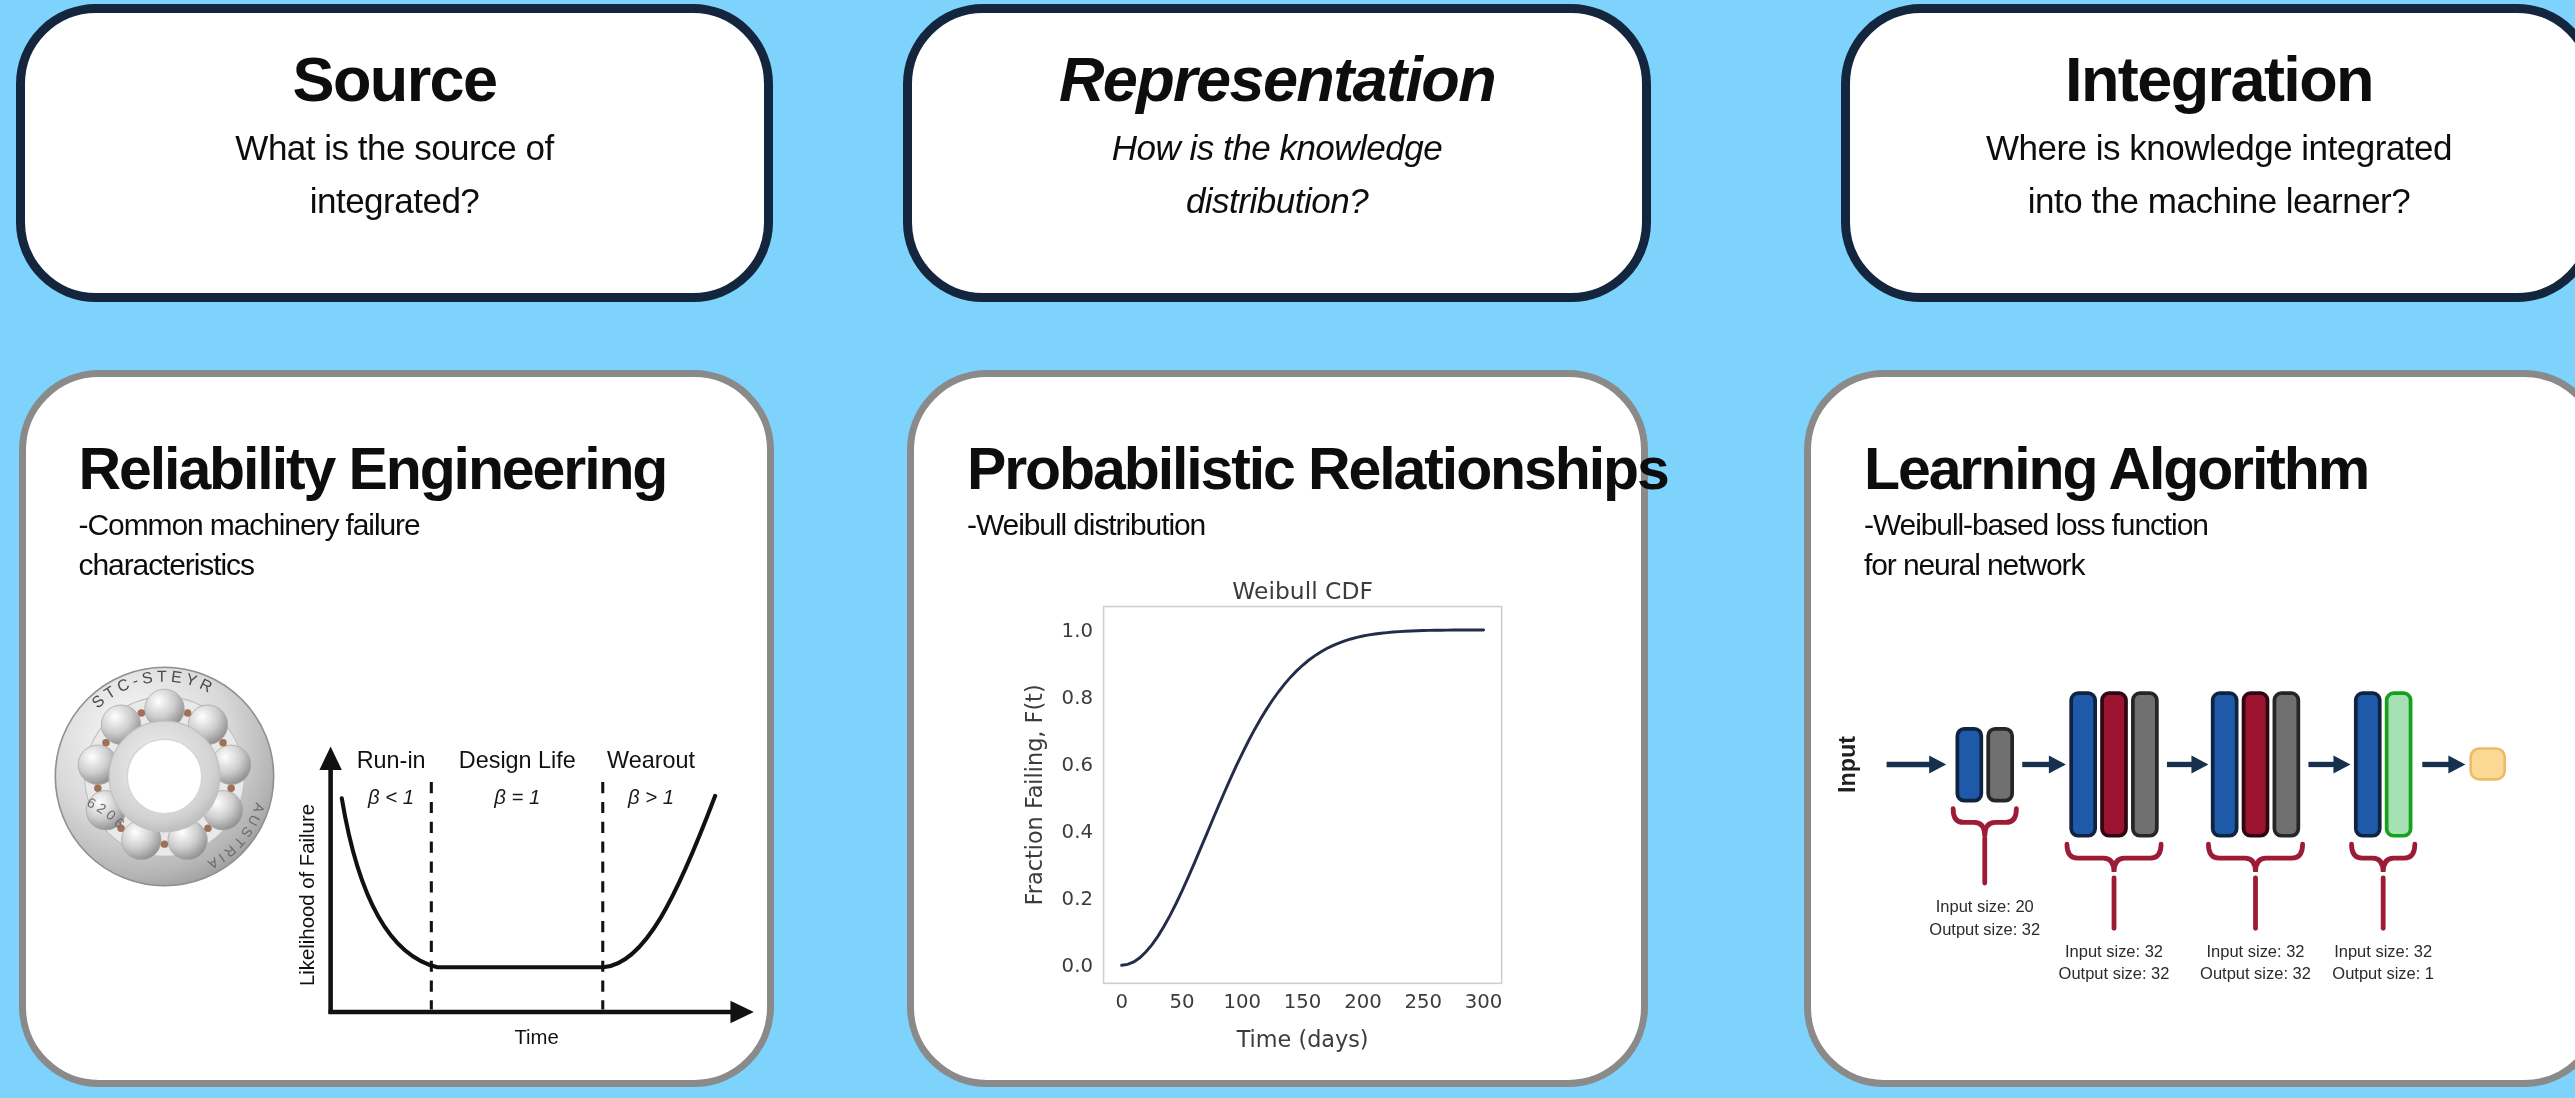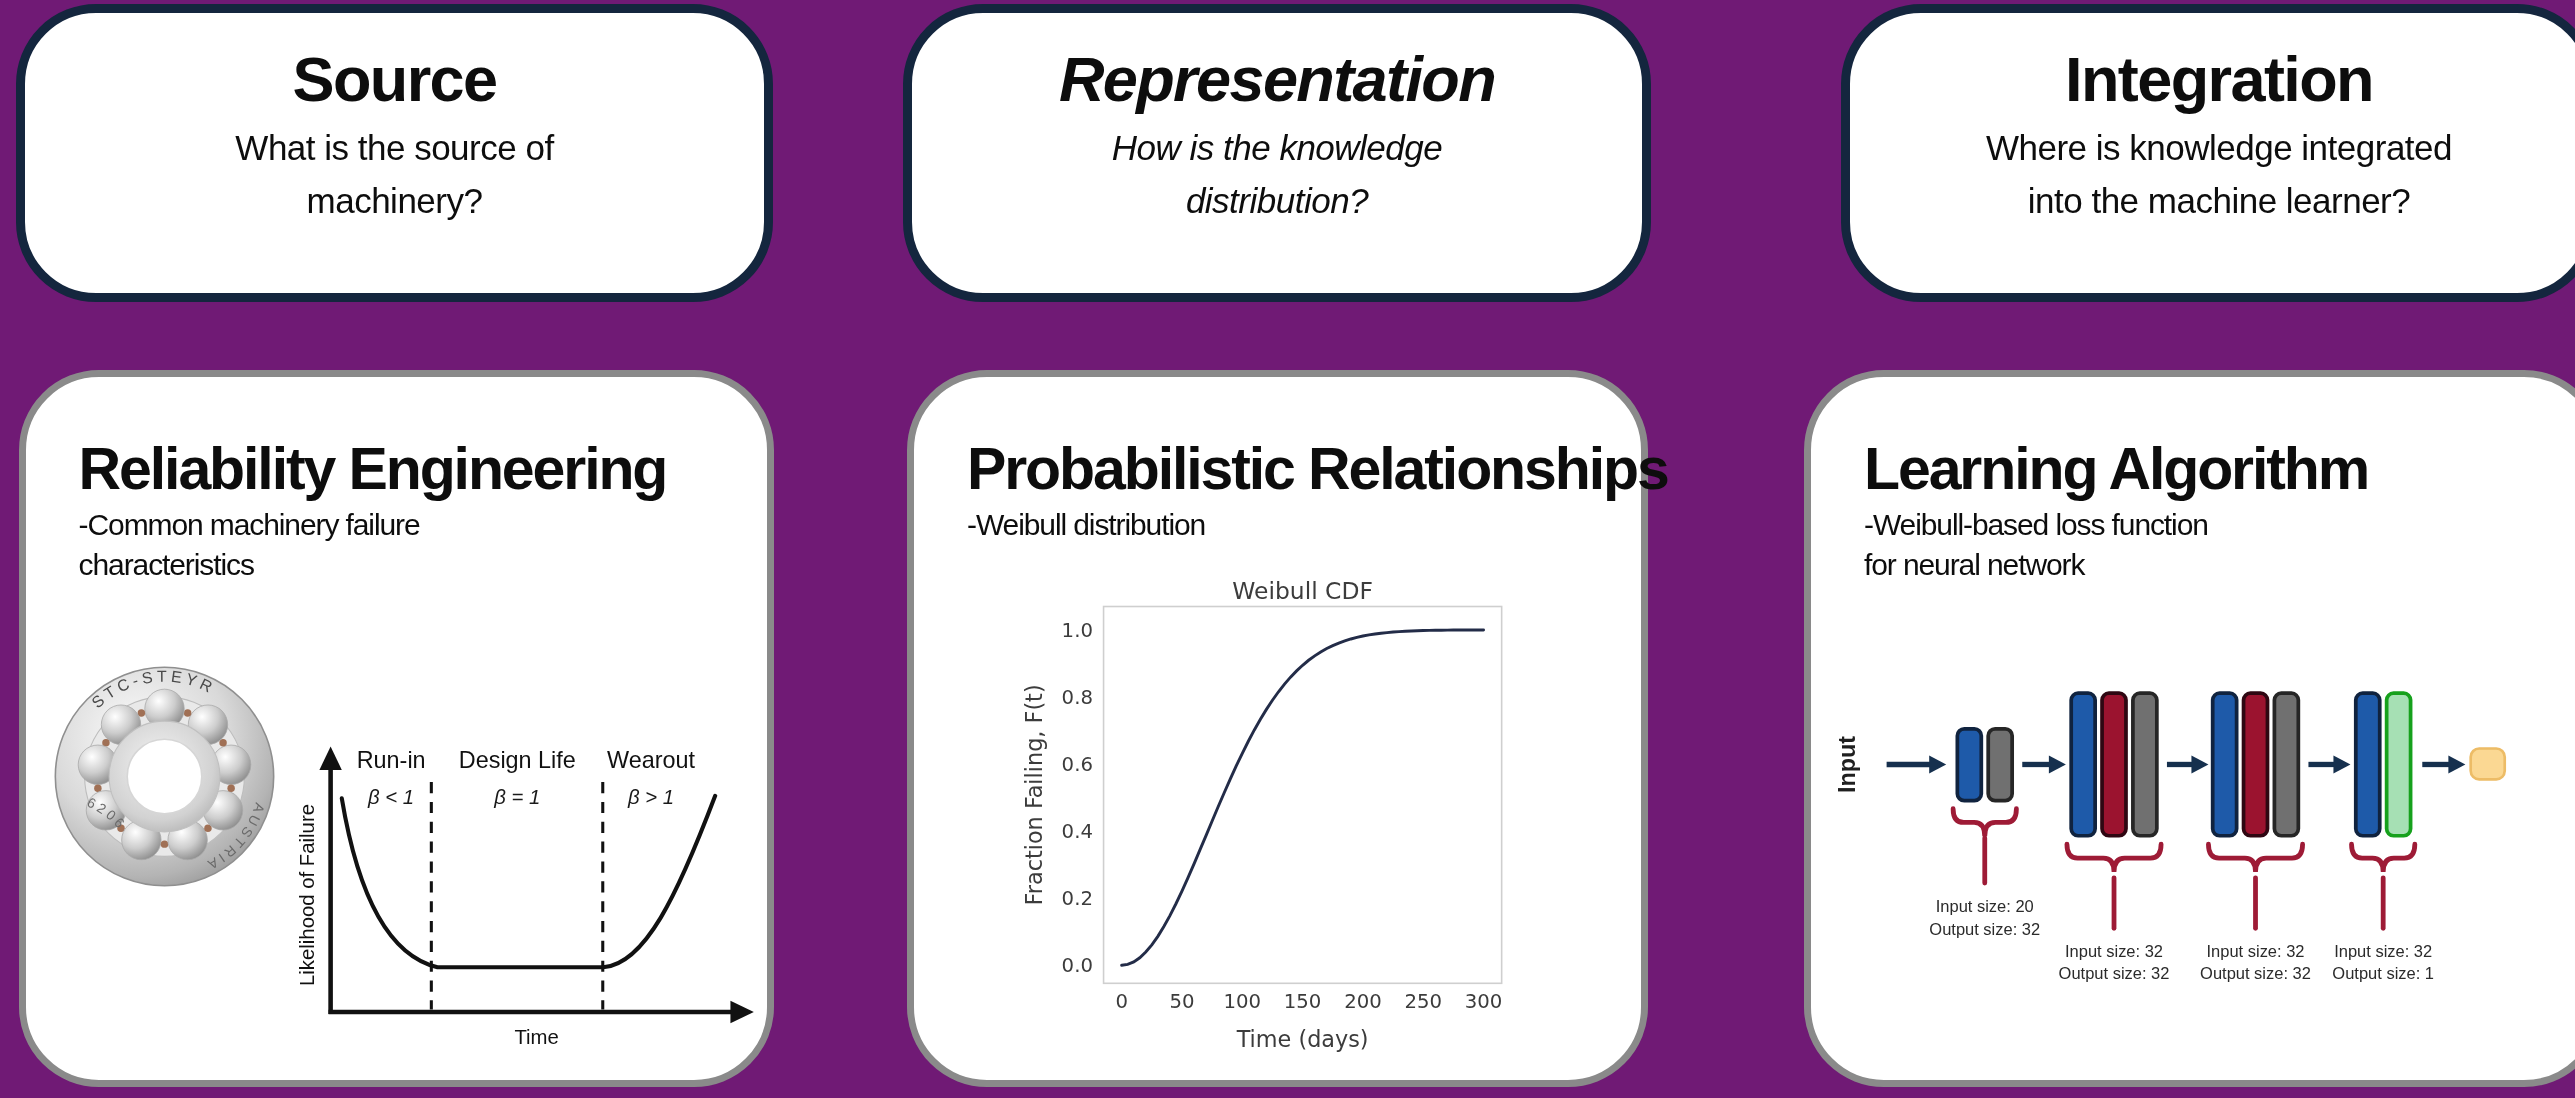--- a/index.html
+++ b/index.html
@@ -1,17 +1,17 @@
 <!DOCTYPE html>
 <html style="font-size:8.5px"><head>
 <meta charset="utf-8">
 <style>
   html,body{margin:0;padding:0;background:#ffffff;}
   body{font-family:"Liberation Sans",sans-serif;color:#0d0d0d;}
-  .canvas{position:relative;width:2576px;height:1098px;background:#701a75;overflow:hidden;}
+  .canvas{position:relative;width:2576px;height:1098px;background:#7dd3fc;overflow:hidden;}
 
   .hbox{position:absolute;top:4.3px;height:280px;border:9.6px solid #14263e;border-radius:80px;
         background:#ffffff;text-align:center;}
   #hbox-source{left:16px;width:739px;}
   #hbox-representation{left:903px;width:730px;font-style:italic;}
   #hbox-integration{left:1841px;width:738px;}
   .hbox .htitle{margin-top:31px;font-size:63px;font-weight:bold;letter-spacing:-1.6px;line-height:1.12;}
   .hbox .hquestion{margin-top:7.4px;font-size:35px;letter-spacing:-0.5px;line-height:1.5;}
 
   .cbox{position:absolute;top:370px;height:703px;border:7.4px solid #8a8a8a;border-radius:80px;
@@ -30,21 +30,21 @@
 </style>
 </head>
 <body>
 
 <div class="canvas">
 
   <div class="hbox" id="hbox-source">
     <div class="htitle">Source</div>
     <div class="hquestion">
       <div>What is the source of</div>
-      <div>machinery?</div>
+      <div>integrated?</div>
     </div>
   </div>
 
   <div class="hbox" id="hbox-representation">
     <div class="htitle">Representation</div>
     <div class="hquestion">
       <div>How is the knowledge</div>
       <div>distribution?</div>
     </div>
   </div>

